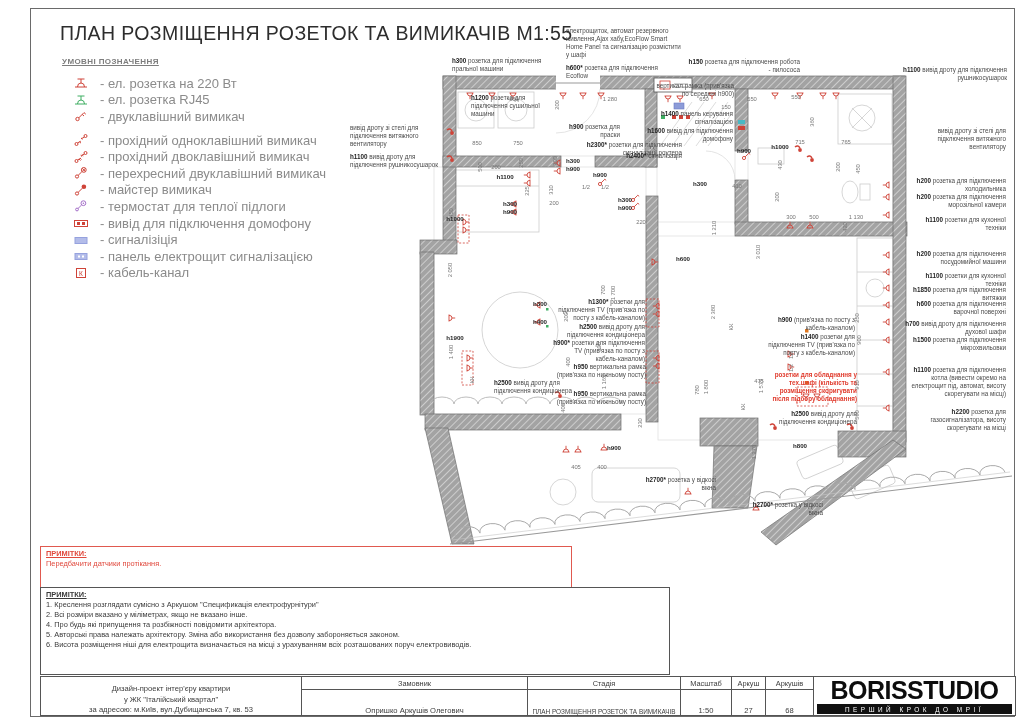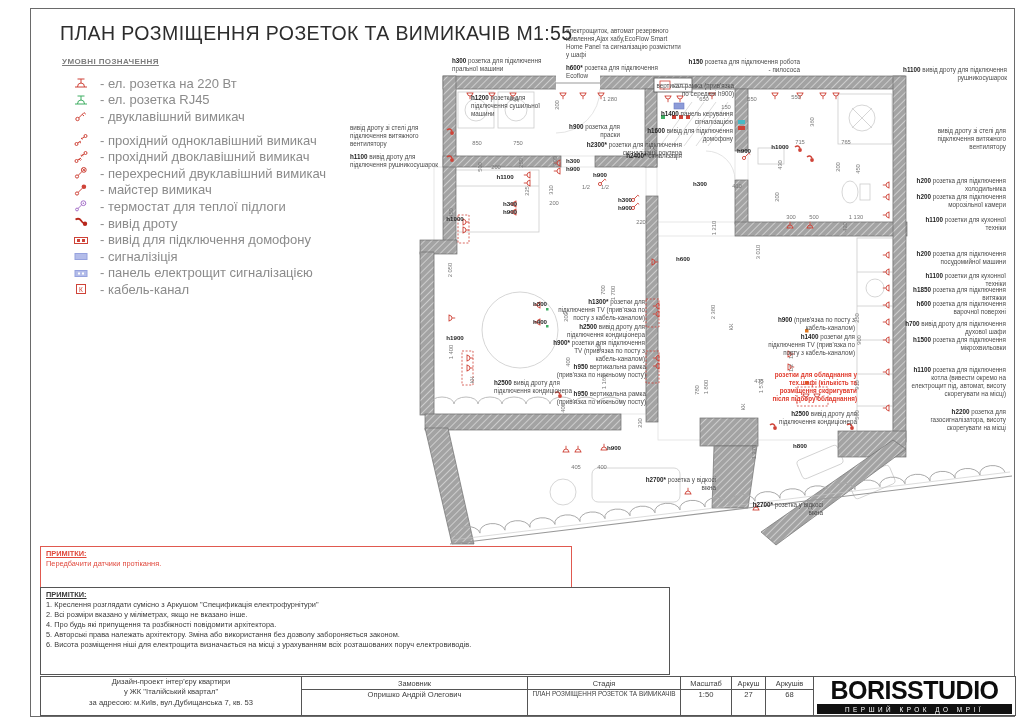--- a/index.html
+++ b/index.html
@@ -25,21 +25,21 @@
   .notes-red{position:absolute;left:40px;top:546px;width:520px;min-height:36px;border:1px solid #e0594f;
              padding:2px 5px;font-size:7.4px;line-height:1.35;color:#e0483c;background:#fff}
   .notes-red .nh{font-weight:bold;text-decoration:underline}
   .notes{position:absolute;left:40px;top:587px;width:618px;height:82px;border:1px solid #555;
          padding:2px 5px;font-size:7.4px;line-height:1.35;color:#3a3a3a;background:#fff}
   .notes .nh{font-weight:bold;text-decoration:underline}
   .tb{position:absolute;left:40px;top:676px;width:974px;height:38px;border:1px solid #555;display:flex;background:#fff}
   .tb-cell{border-right:1px solid #555;display:flex;flex-direction:column}
   .tb-cell:last-child{border-right:none}
   .tb-head{height:12px;border-bottom:1px solid #555;font-size:7.4px;display:flex;align-items:center;justify-content:center}
-  .tb-val{flex:1;font-size:7.6px;display:flex;align-items:flex-start;justify-content:center;text-align:center}
+  .tb-val{flex:1;font-size:7.6px;display:flex;align-items:flex-end;justify-content:center;text-align:center}
   .tb-project{width:260px;justify-content:center}
   .tb-project .pre{font-size:7.6px;white-space:pre-line;text-align:center;line-height:1.35}
   .tb-customer{width:225px}
   .tb-stage{width:152px}
   .tb-stage .tb-val{font-size:6.4px}
   .tb-scale{width:50px}
   .tb-sheet{width:33px}
   .tb-sheets{width:47px}
   .tb-logo{flex:1;justify-content:center;padding:1px 3px}
   .logo-big{font-size:25px;font-weight:bold;letter-spacing:-.5px;color:#0d0d0d;text-align:center;line-height:1}
@@ -123,29 +123,20 @@
       <div class="lg-row">
         <span class="lg-ic">
           <svg width="16" height="14">
             <circle cx="4" cy="10.5" r="1.4" stroke="#a570c9" stroke-width="1" fill="none"></circle>
             <path d="M5,9.5 L8.6,6" stroke="#a570c9" stroke-width="1" fill="none"></path>
             <circle cx="10.4" cy="4.2" r="2.4" stroke="#a570c9" stroke-width="1" fill="none"></circle>
             <circle cx="10.4" cy="4.2" r=".8" fill="#a570c9"></circle>
           </svg>
         </span>
         <span class="lg-tx">- термостат для теплої підлоги</span>
-      </div>
-      <div class="lg-row">
-        <span class="lg-ic">
-          <svg width="16" height="14">
-            <path d="M2.5,3.5 Q6,1.5 8,4.5 T11.5,7" stroke="#b8271c" stroke-width="1.8" fill="none"></path>
-            <circle cx="12" cy="7.8" r="2.2" fill="#b8271c"></circle>
-          </svg>
-        </span>
-        <span class="lg-tx">- вивід дроту</span>
       </div>
       <div class="lg-row">
         <span class="lg-ic">
           <svg width="16" height="14">
             <rect x="1.5" y="4.5" width="13" height="6" fill="#fff" stroke="#cf4338" stroke-width="1"></rect>
             <rect x="4" y="6" width="3" height="3" fill="#cf4338"></rect>
             <rect x="9" y="6" width="3" height="3" fill="#cf4338"></rect>
           </svg>
         </span>
         <span class="lg-tx">- вивід для підключення домофону</span>
@@ -518,21 +509,21 @@
 <div class="tb">
   <div class="tb-cell tb-project">
     <div class="tb-val">
         <span class="pre">Дизайн-проект інтер'єру квартири
 у ЖК "Італійський квартал"
 за адресою: м.Київ, вул.Дубищанська 7, кв. 53</span>
       </div>
   </div>
   <div class="tb-cell tb-customer">
     <div class="tb-head">Замовник</div>
-    <div class="tb-val">Опришко Андрій Олегович</div>
+    <div class="tb-val">Опришко Аркушів Олегович</div>
   </div>
   <div class="tb-cell tb-stage">
     <div class="tb-head">Стадія</div>
     <div class="tb-val">ПЛАН РОЗМІЩЕННЯ РОЗЕТОК ТА ВИМИКАЧІВ</div>
   </div>
   <div class="tb-cell tb-scale">
     <div class="tb-head">Масштаб</div>
     <div class="tb-val">1:50</div>
   </div>
   <div class="tb-cell tb-sheet">

